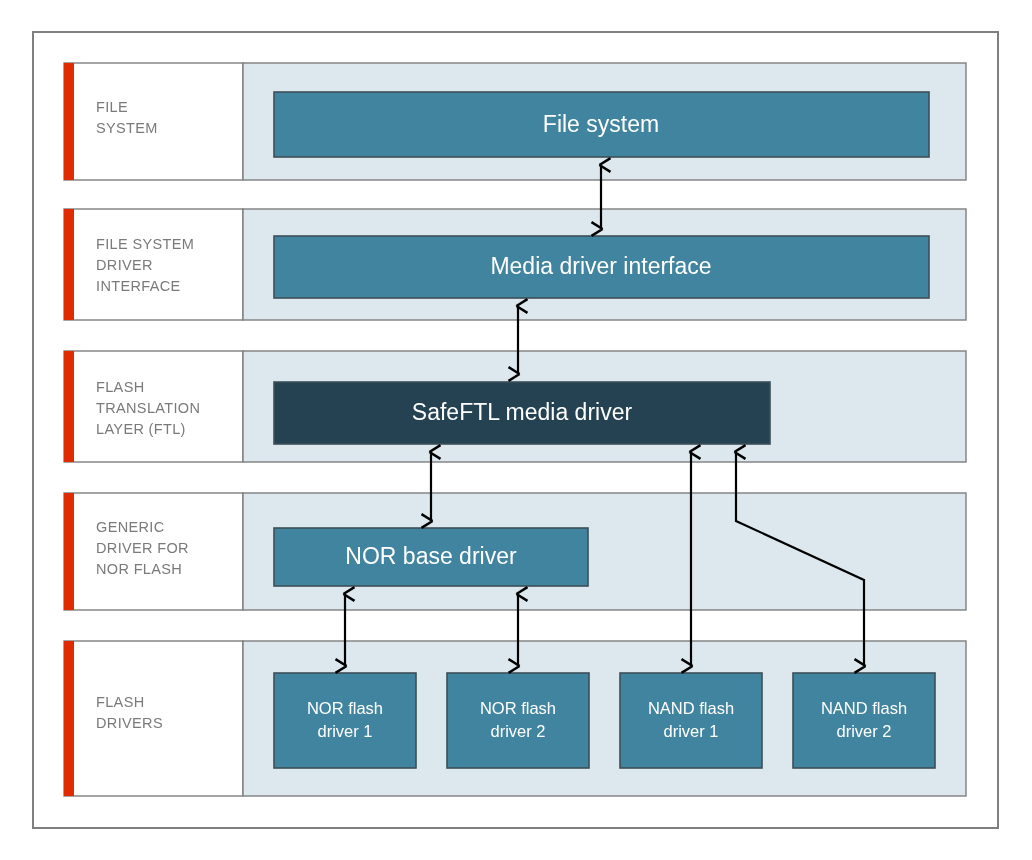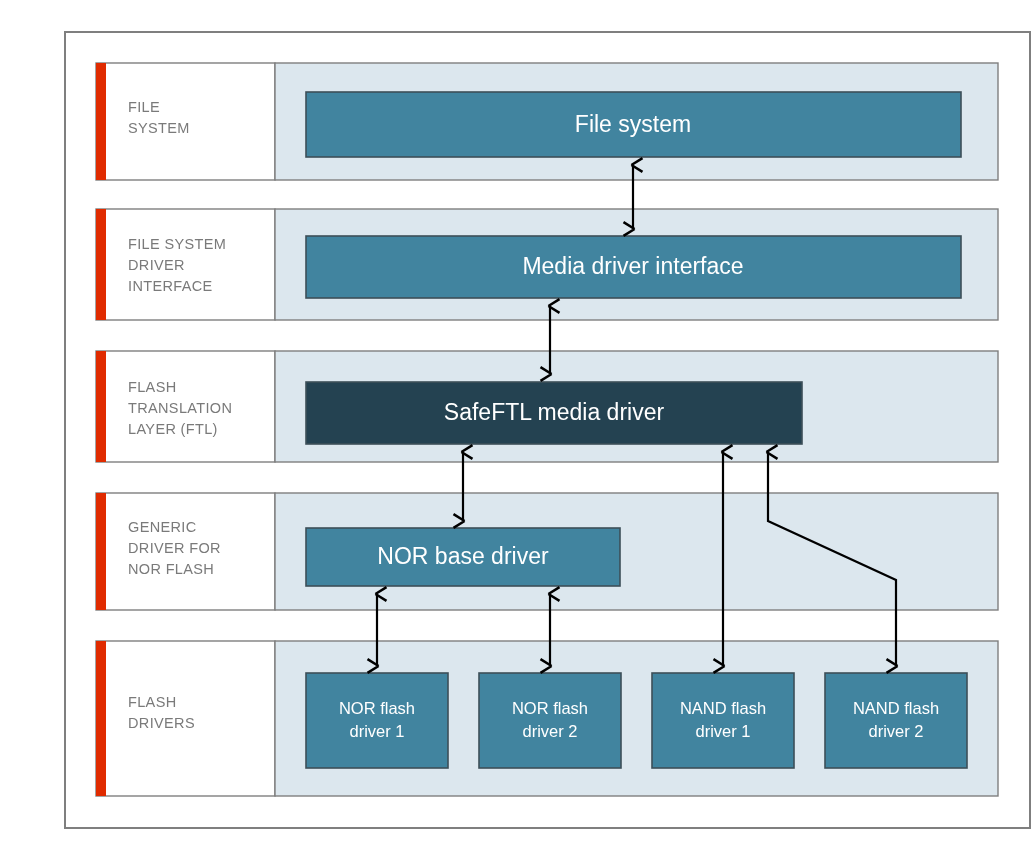--- a/index.html
+++ b/index.html
@@ -10,21 +10,20 @@
   body {
     width: 1032px;
     height: 860px;
     font-family: "Liberation Sans", sans-serif;
     overflow: hidden;
   }
   #diagram-root {
     position: relative;
     width: 944px;
     height: 860px;
-    margin-left: 32px;
   }
   svg.diagram {
     display: block;
     width: 1032px;
     height: 860px;
   }
   .outer-frame {
     fill: #ffffff;
     stroke: #7f7f7f;
     stroke-width: 2;

